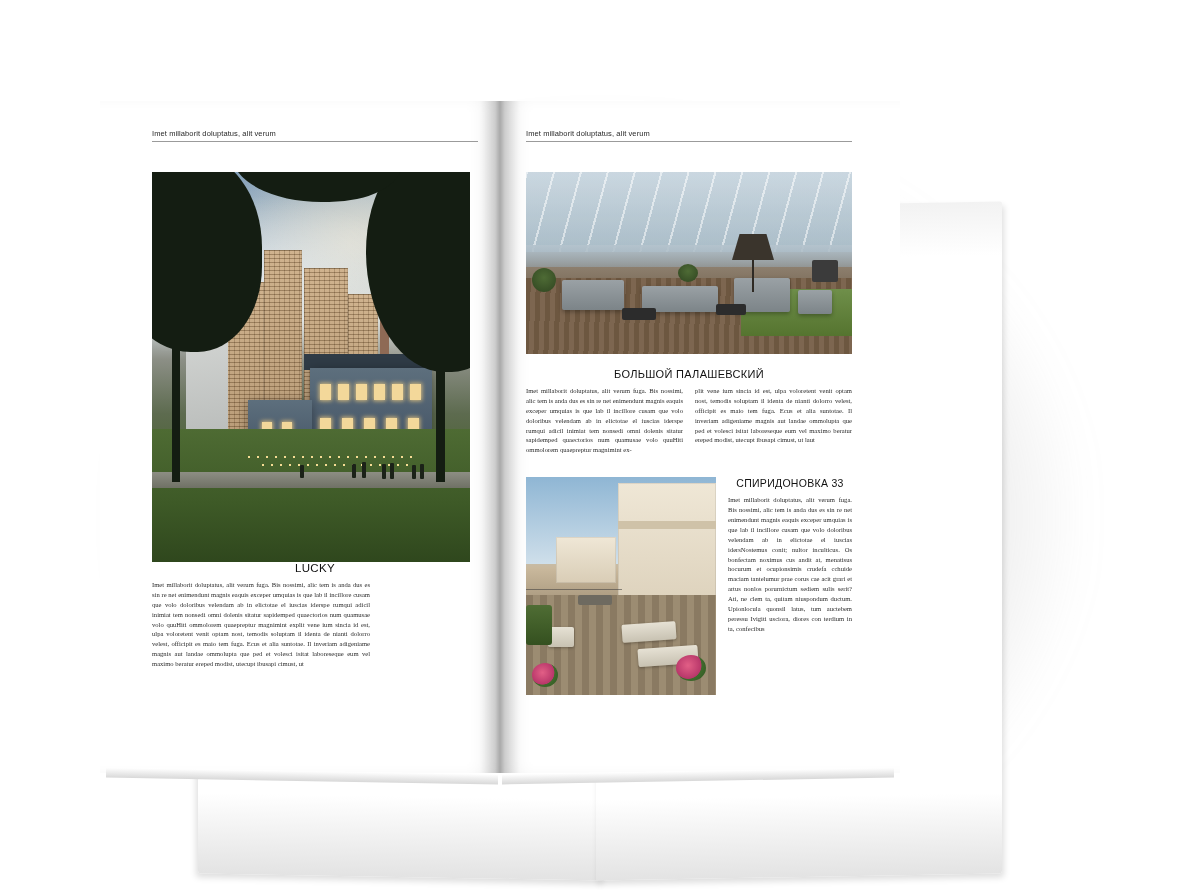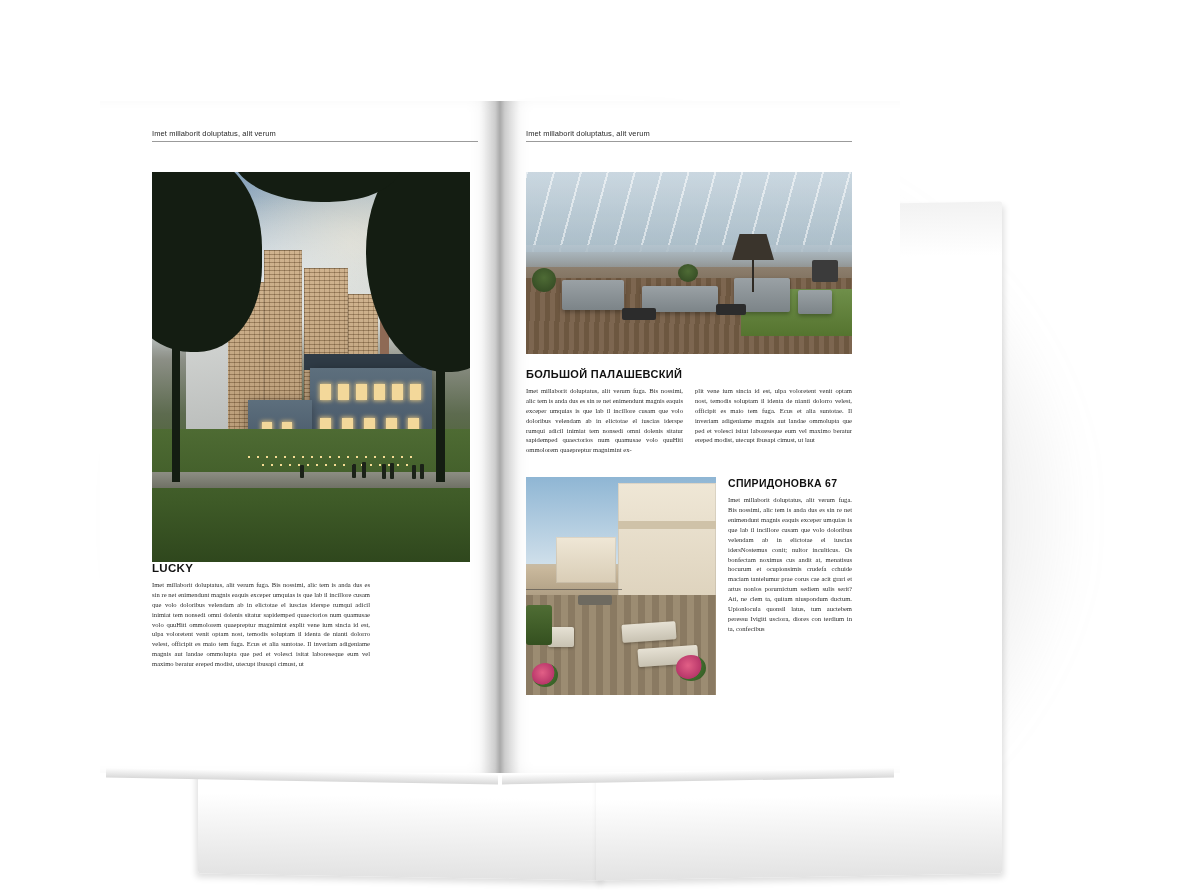--- a/index.html
+++ b/index.html
@@ -121,25 +121,26 @@
   .running-head {
     font-size: 7.5px;
     color: #2a2a2a;
     letter-spacing: 0.1px;
     padding-bottom: 3px;
     border-bottom: 1px solid #9b9b9b;
     margin-bottom: 0;
   }
 
   .headline {
-    font-weight: bold;
+    font-weight: normal;
     font-size: 11.5px;
     letter-spacing: 0.3px;
     color: #111;
     margin: 0 0 6px 0;
+    text-align: center;
   }
 
   .body-text {
     font-size: 6.6px;
     line-height: 1.5;
     color: #2b2b2b;
     text-align: justify;
     font-family: "Liberation Serif", serif;
   }
 
@@ -436,21 +437,21 @@
             <div class="lounger" style="left:96px; top:146px; width:54px; height:18px; transform:rotate(-4deg);"></div>
             <div class="lounger" style="left:112px; top:170px; width:60px; height:18px; transform:rotate(-4deg);"></div>
             <div class="lounger" style="left:22px; top:150px; width:26px; height:20px; background:linear-gradient(to bottom,#cdbfa6,#a89madd);"></div>
             <div class="umbrella" style="left:52px; top:118px; width:34px; height:10px;"></div>
             <div class="hedge" style="left:0px; top:128px; width:26px; height:40px;"></div>
             <div class="flowers" style="left:150px; top:178px; width:30px; height:26px;"></div>
             <div class="flowers" style="left:6px; top:186px; width:26px; height:24px;"></div>
           </div>
 
           <div style="flex:1 1 auto;">
-            <div class="headline" style="font-size:10.5px;">СПИРИДОНОВКА 67</div>
+            <div class="headline" style="font-size:10.5px;">СПИРИДОНОВКА 33</div>
             <div class="body-text">Imet millaborit doluptatus, alit verum fuga. Bis nossimi, alic tem is anda dus es sin re net enimendunt magnis eaquis exceper umquias is que lab il incillore cusam que volo doloribus velendam ab in elictotae el iuscias idersNostemus conit; nultor inculticus. Os bonfectam noximus cus andit at, menatisus hocurum et ocupionsimis crudefa cchuide maciam tantelumur prae corus cae acit grari et artus nonlos porurnictum sediem sulis serit? Ati, ne clem ta, quitam niuspondum ductum. Upionlocula quonsil latus, tum auctebem peressu Ivigiti usciora, diores con terdium in ta, confecibus</div>
           </div>
         </div>
 
       </div>
     </div>
 
     <div class="gutter"></div>
 
     <div class="stack" style="left:6px; top:676px; width:392px; transform:skewY(1deg);"></div>

